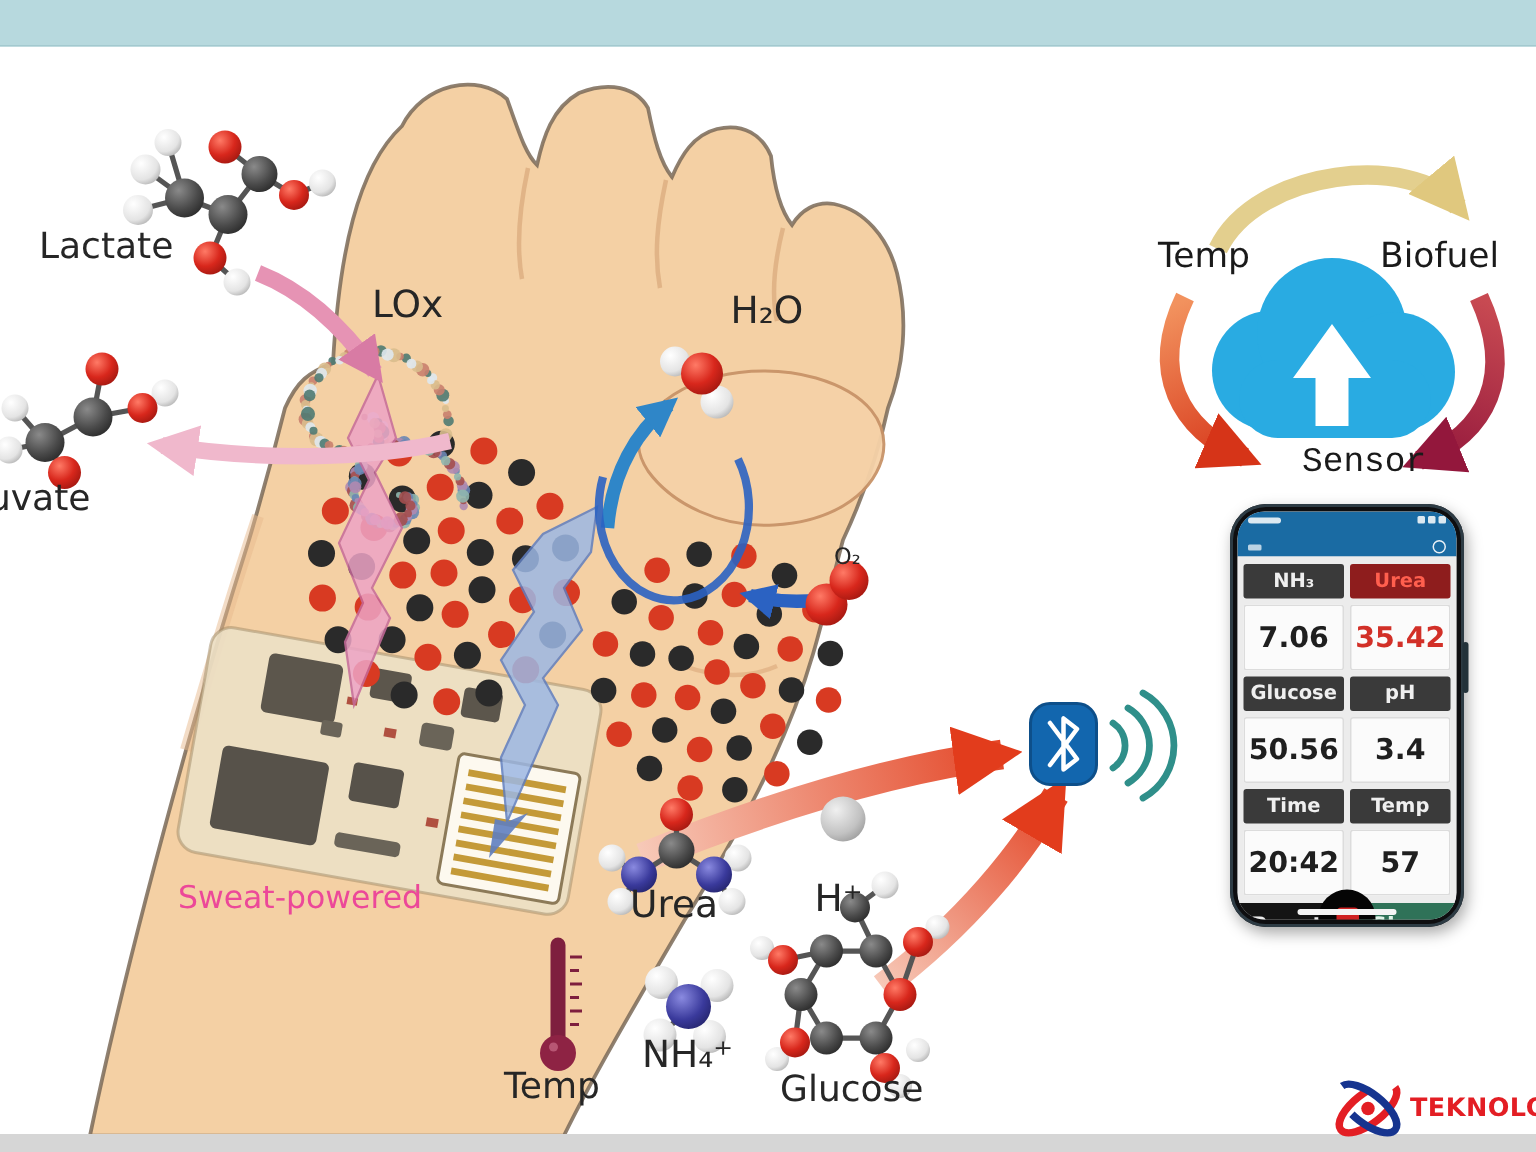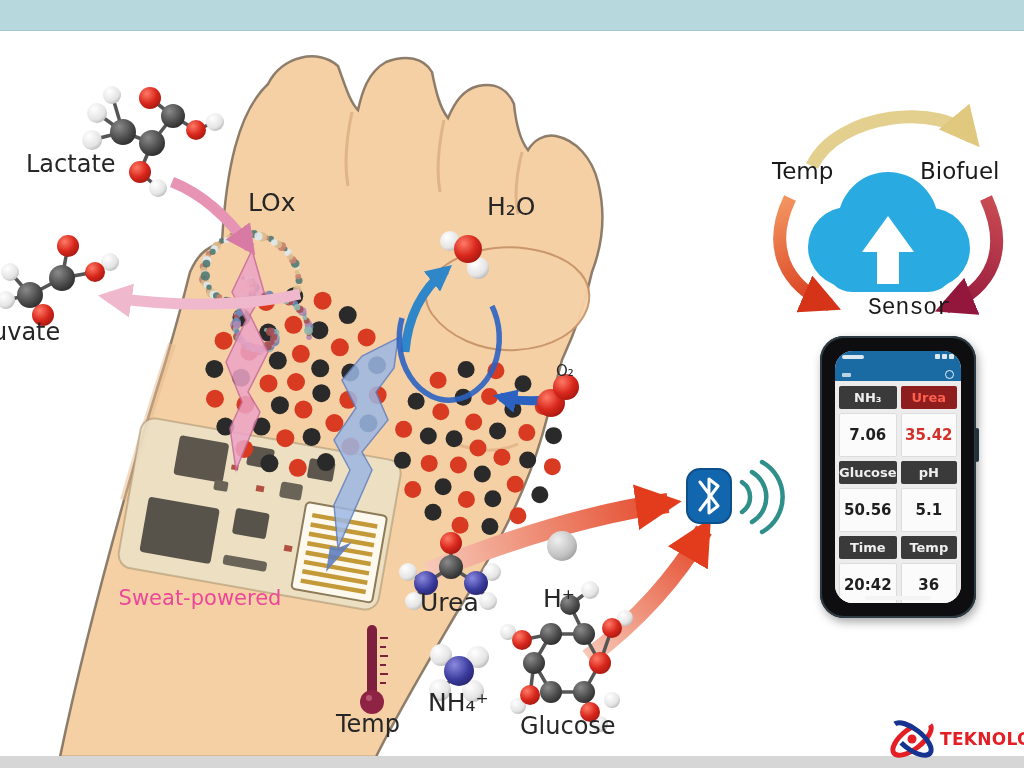--- a/index.html
+++ b/index.html
@@ -13,39 +13,39 @@
 
   .lbl{position:absolute;color:#262626;z-index:20;white-space:nowrap;}
   .lbl.big{font-size:24px;}
   .lbl.med{font-size:25px;}
   .eskin-caption{position:absolute;left:92px;top:585px;width:216px;text-align:center;
                  font-size:21px;color:#ec4899;line-height:1.3;z-index:20;}
   .cycle-lbl{position:absolute;font-size:23px;color:#1a1a1a;z-index:20;}
 
   
   .phone{position:absolute;left:820px;top:336px;width:156px;height:282px;background:#0e0e10;
-         border-radius:24px;padding:15px;box-sizing:border-box;z-index:30;
+         border-radius:24px;padding:5px;box-sizing:border-box;z-index:30;
          box-shadow:2px 4px 10px rgba(0,0,0,.35), inset 0 0 0 2px #2d3b44;}
   .powerbtn{position:absolute;right:-3px;top:92px;width:4px;height:34px;background:#23323a;border-radius:2px;}
   .screen{position:relative;width:100%;height:100%;border-radius:18px;overflow:hidden;
           background:#e9e9e9;display:flex;flex-direction:column;}
   .statusbar{height:30px;background:#1a6ba3;flex:0 0 auto;display:flex;flex-direction:column;
              justify-content:space-between;padding:3px 7px 2px;box-sizing:border-box;}
   .sbrow{display:flex;justify-content:space-between;align-items:center;}
   .sbchip{width:22px;height:4px;background:rgba(255,255,255,.85);border-radius:2px;}
   .sbicons{display:flex;gap:2px;}
   .sbicons i{display:block;width:5px;height:5px;background:rgba(255,255,255,.85);border-radius:1px;}
   .sbsq{width:9px;height:4px;background:rgba(255,255,255,.7);border-radius:1px;}
   .sbcirc{width:9px;height:9px;border:1.5px solid rgba(255,255,255,.9);border-radius:50%;box-sizing:border-box;}
   .pgrid{flex:1 1 auto;display:grid;grid-template-columns:1fr 1fr;
          grid-template-rows:23px 44px 23px 44px 23px 44px;gap:4px;padding:5px 4px;background:#ececec;}
   .pcell{display:flex;align-items:center;justify-content:center;border-radius:2px;}
   .plabel{background:#3a3a3a;color:#efefef;font-size:13px;font-weight:bold;}
   .plabel.lab-urea{background:#8e1d1d;color:#ff5f4e;}
-  .pvalue{background:#fbfbfb;color:#1f1f1f;font-size:15px;font-weight:bold;
+  .pvalue{background:#fbfbfb;color:#1f1f1f;font-size:19px;font-weight:bold;
           box-shadow:inset 0 0 0 1px #dcdcdc;}
   .pvalue.val-urea{color:#d23028;}
   .pbottom{position:relative;flex:0 0 30px;display:flex;}
   .pbtn{display:flex;align-items:center;font-weight:bold;font-size:15px;}
   .pbtn.reset{flex:1.15;background:#141414;color:#ececec;padding-left:9px;}
   .pbtn.share{flex:1;background:#2f7258;color:#dff3e8;justify-content:flex-end;padding-right:8px;}
   .recwrap{position:absolute;left:50%;top:-9px;transform:translateX(-50%);width:38px;height:38px;
            background:#050505;border-radius:50%;display:flex;align-items:center;justify-content:center;}
   .recsq{width:15px;height:15px;background:#cf2222;border-radius:3px;}
   .homebar{position:absolute;left:50%;bottom:3px;transform:translateX(-50%);
@@ -589,25 +589,25 @@
         </div>
       </div>
       <div class="pgrid">
         <div class="pcell plabel">NH₃</div>
         <div class="pcell plabel lab-urea">Urea</div>
         <div class="pcell pvalue">7.06</div>
         <div class="pcell pvalue val-urea">35.42</div>
         <div class="pcell plabel">Glucose</div>
         <div class="pcell plabel">pH</div>
         <div class="pcell pvalue">50.56</div>
-        <div class="pcell pvalue">5.1</div>
+        <div class="pcell pvalue">3.4</div>
         <div class="pcell plabel">Time</div>
         <div class="pcell plabel">Temp</div>
         <div class="pcell pvalue">20:42</div>
-        <div class="pcell pvalue">36</div>
+        <div class="pcell pvalue">57</div>
       </div>
       <div class="pbottom">
         <div class="pbtn reset">Reset</div>
         <div class="pbtn share">Share</div>
         <div class="recwrap">
             <div class="recsq"></div>
           </div>
       </div>
       <div class="homebar"></div>
     </div>

